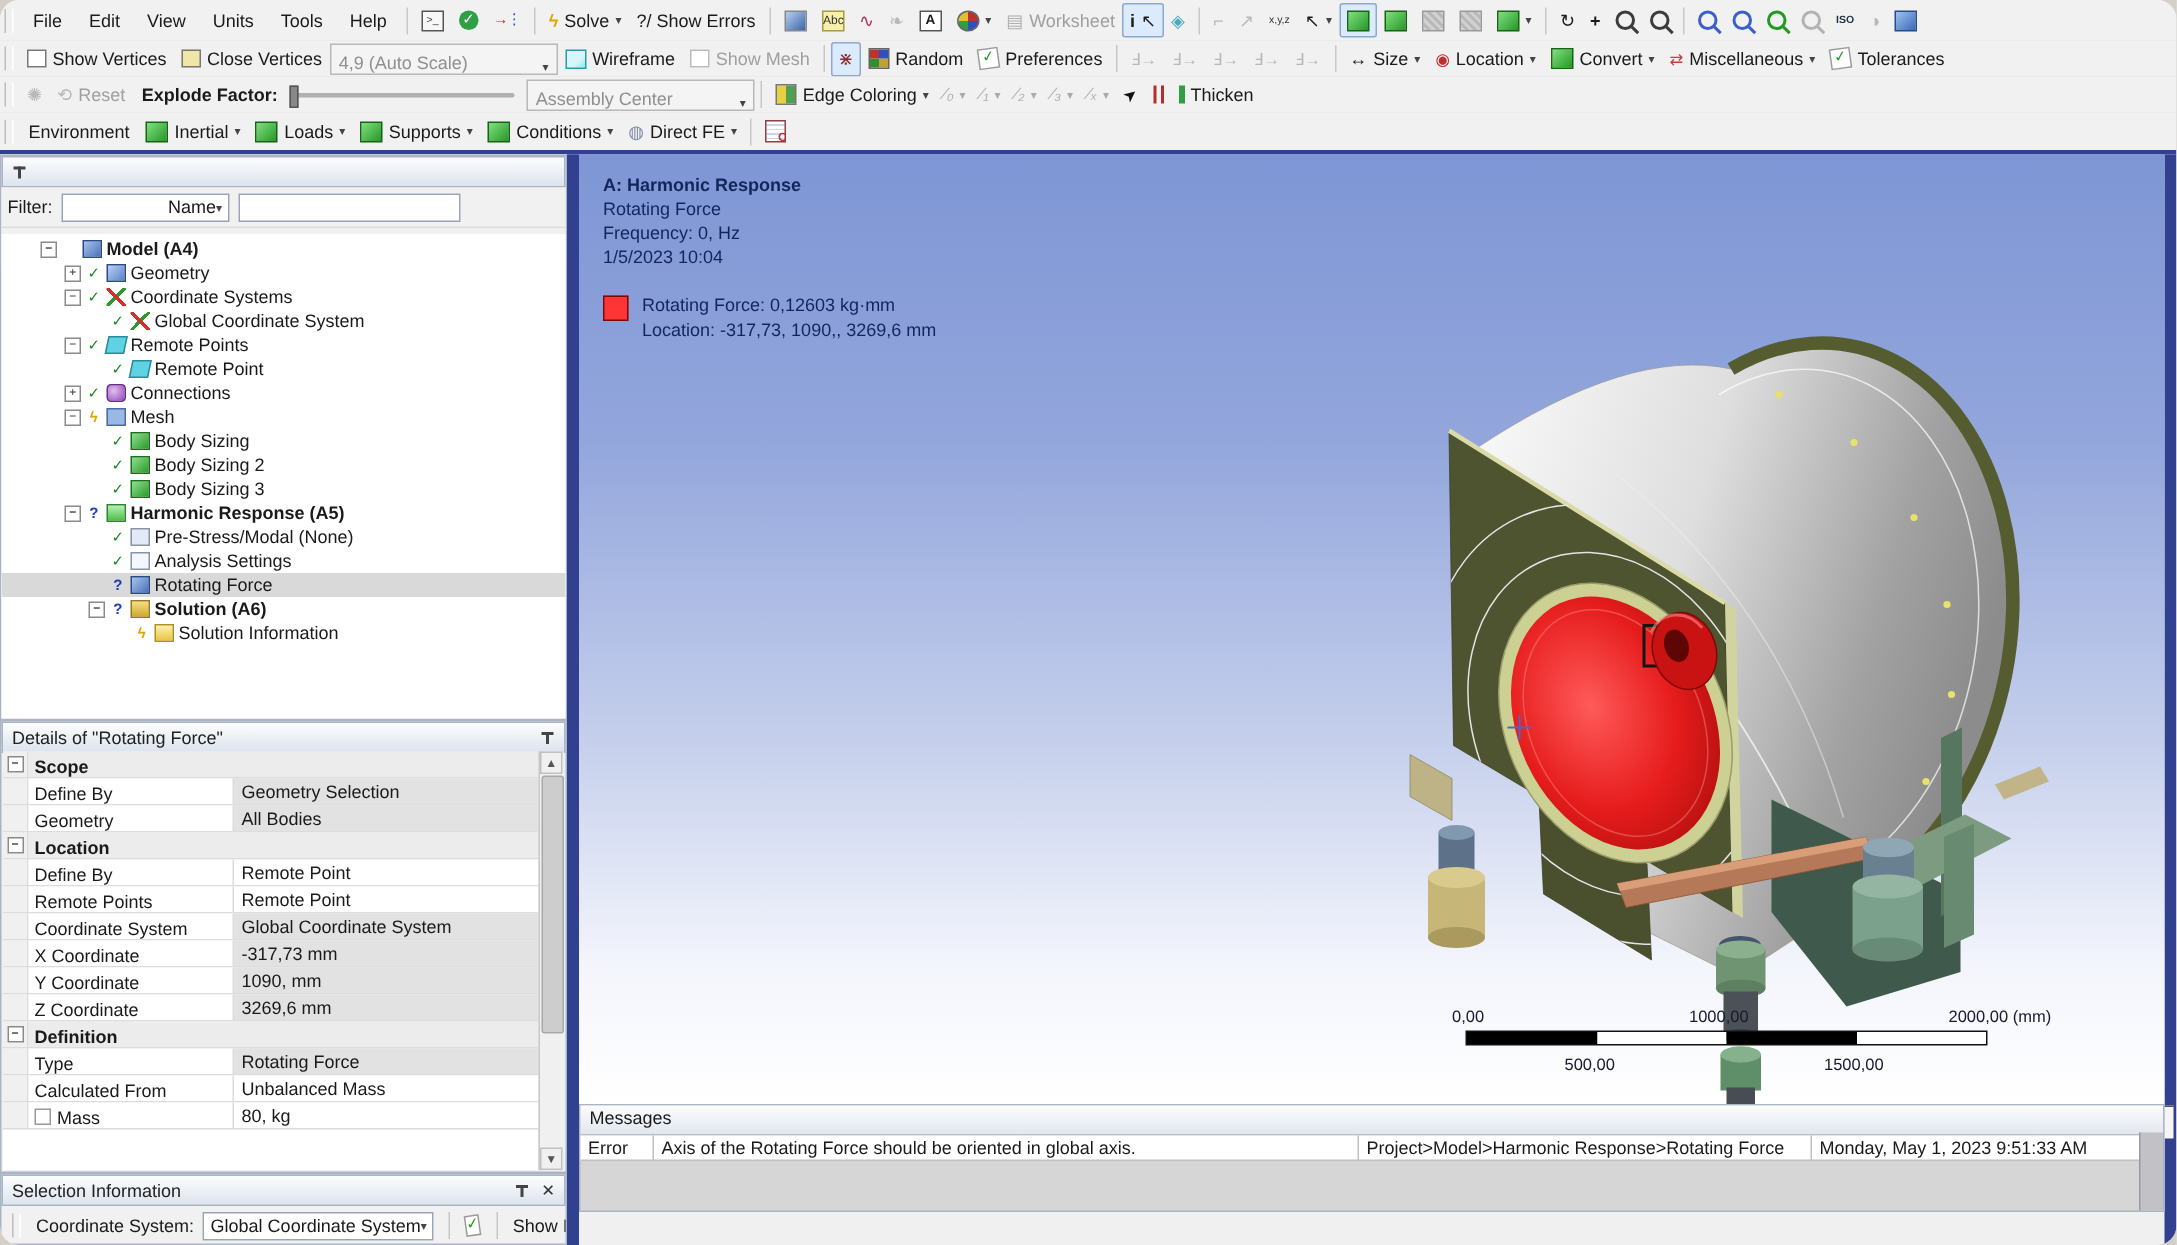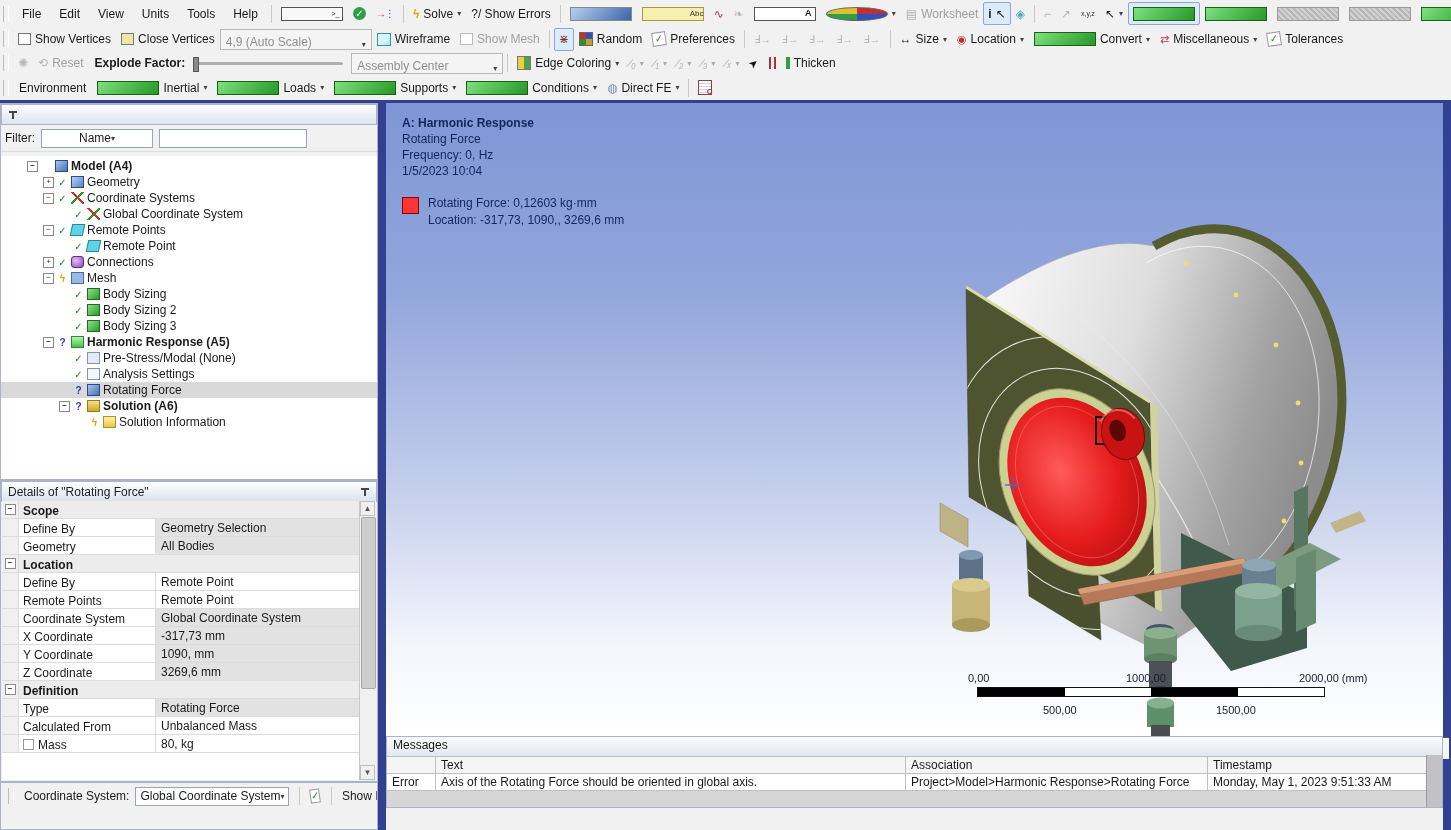--- a/index.html
+++ b/index.html
@@ -1,32 +1,32 @@
 <!DOCTYPE html>
 <html><head>
 <meta charset="utf-8">
 <style>
   html,body{margin:0;padding:0;background:#d4d0c8;}
-  .window{position:relative;width:1451px;height:830px;background:#f0f0f0;font-family:"Liberation Sans","DejaVu Sans",sans-serif;font-size:12px;color:#1a1a1a;overflow:hidden;}
+  .window{position:relative;width:1451px;height:830px;background:#f0f0f0;font-family:"Liberation Sans","DejaVu Sans",sans-serif;font-size:12px;color:#1a1a1a;overflow:hidden;border-radius:13px;}
   
   .tbrow{position:absolute;left:0;width:1451px;display:flex;align-items:center;background:#f1f1f1;border-bottom:1px solid #d9d9d9;white-space:nowrap;}
   .r1{top:0;height:27px;}
   .r2{top:27px;height:24px;}
   .r3{top:51px;height:24px;}
   .r4{top:75px;height:25px;}
   .grip{width:4px;height:16px;border-left:1px solid #bdbdbd;border-right:1px solid #ffffff;margin:0 4px 0 3px;flex:none;}
   .sep{width:1px;height:18px;background:#c8c8c8;margin:0 4px;flex:none;}
   .menuitem{padding:0 9px;line-height:26px;cursor:default;}
   .tbtn{display:inline-flex;align-items:center;gap:4px;padding:0 4px;height:21px;border:1px solid transparent;border-radius:2px;flex:none;cursor:default;}
   .tbtn.active{border-color:#8aa8d0;background:#dcebfb;}
   .tbtn.disabled{color:#9f9f9f;}
   .caret{font-size:8px;color:#444;}
   .disabled .caret{color:#aaa;}
   
-  .iq{display:inline-block;width:13px;height:12px;flex:none;padding-left:47px;}
+  .iq{display:inline-block;width:13px;height:12px;flex:none;}
   .cube{background:linear-gradient(135deg,#7fe07f,#279727);border:1px solid #156515;}
   .cube.gray{background:repeating-linear-gradient(45deg,#d0d0d0 0 2px,#b8b8b8 2px 4px);border-color:#999;}
   .cube.blue{background:linear-gradient(135deg,#9ec2f0,#3a6ab8);border-color:#2a4a88;}
   .mag{width:9px;height:9px;border:2px solid #3b3b3b;border-radius:50%;position:relative;flex:none;}
   .mag::after{content:"";position:absolute;width:6px;height:2px;background:inherit;background:#3b3b3b;right:-5px;bottom:-3px;transform:rotate(45deg);}
   .mag.blue{border-color:#3a5fc8;} .mag.blue::after{background:#3a5fc8;}
   .mag.green{border-color:#229a22;} .mag.green::after{background:#229a22;}
   .mag.gray{border-color:#b3b3b3;} .mag.gray::after{background:#b3b3b3;}
   .glyph{font-size:12px;line-height:12px;}
   .gchk{display:inline-block;width:13px;height:13px;border-radius:50%;background:#2f9e44;color:#fff;font-size:10px;line-height:13px;text-align:center;}
@@ -63,21 +63,21 @@
   
   .left{position:absolute;left:0;top:103px;width:378px;height:727px;background:#f0f0f0;}
   .ptitle{height:19px;background:linear-gradient(#fcfdfe,#dde4ee);border:1px solid #aab4c4;display:flex;align-items:center;padding:0 6px;color:#222;}
   .ptitle .tt{flex:1;}
   .pin{width:10px;height:10px;position:relative;flex:none;cursor:default;}
   .pin::before{content:"";position:absolute;left:4px;top:1px;width:2px;height:8px;background:#444;}
   .pin::after{content:"";position:absolute;left:1px;top:1px;width:8px;height:2px;background:#444;}
   .closex{margin-left:8px;color:#333;font-size:11px;cursor:default;}
   .outline-panel{position:absolute;left:0;top:0;width:378px;height:377px;border:1px solid #aab4c4;box-sizing:border-box;background:#fff;}
   .filterrow{height:26px;background:#f1f1f1;border-bottom:1px solid #ddd;display:flex;align-items:center;padding:0 4px;gap:6px;}
-  .select{height:19px;border:1px solid #9aa4b4;background:#fff;display:inline-flex;align-items:center;justify-content:center;padding:0 4px;box-sizing:border-box;}
+  .select{height:19px;border:1px solid #9aa4b4;background:#fff;display:inline-flex;align-items:center;justify-content:flex-end;padding:0 4px;box-sizing:border-box;}
   .filterinput{height:19px;width:148px;border:1px solid #9aa4b4;background:#fff;box-sizing:border-box;}
   .iconrow{height:24px;background:#f1f1f1;border-bottom:1px solid #ddd;display:flex;align-items:center;gap:3px;padding:0 4px;}
   .mini{width:20px;height:19px;display:inline-flex;align-items:center;justify-content:center;border:1px solid transparent;}
   .tree{position:absolute;left:0;top:52px;bottom:0;width:100%;overflow:hidden;background:#fff;padding-top:2px;}
   .trow{height:16px;display:flex;align-items:center;gap:3px;cursor:default;}
   .trow.sel{background:#d9d9d9;}
   .trow .exp{width:9px;height:9px;border:1px solid #8a8a8a;background:#fff;font-size:8px;line-height:7px;text-align:center;flex:none;color:#333;}
   .trow .exp:empty{border-color:transparent;background:transparent;}
   .trow .st{width:11px;text-align:center;font-size:10px;flex:none;font-weight:bold;}
   .st-check{color:#18871b;} .st-q{color:#1f3bb3;} .st-zap{color:#d6a500;}
@@ -672,20 +672,25 @@
           </div>
       </div>
       <div class="vscroll">
         <span class="varr" style="top:0">▲</span>
         <span class="vthumb" style="top:16px;height:170px"></span>
         <span class="varr" style="bottom:0">▼</span>
       </div>
     </div>
 
     <div class="selinfo-panel">
+      <div class="ptitle">
+        <span class="tt">Selection Information</span>
+        <span class="pin"></span>
+        <span class="closex">✕</span>
+      </div>
       <div class="selbar">
         <span class="grip"></span>
         <span>Coordinate System:</span>
         <span class="select" style="width:168px">
             <span>Global Coordinate System</span>
             <span class="caret">▾</span>
           </span>
         <span class="sep"></span>
         <span class="chkico">✓</span>
         <span class="sep"></span>
@@ -836,26 +841,20 @@
     <span class="tab">Print Preview</span>
     <span class="slant"></span>
     <span class="slant l"></span>
     <span class="tab">Report Preview</span>
     <span class="slant"></span>
   </div>
 
   <div class="messages">
     <div class="mtitle">Messages</div>
     <div class="mtable">
-      <div class="mhead">
-        <span class="mc c0"></span>
-        <span class="mc c1">Text</span>
-        <span class="mc c2">Association</span>
-        <span class="mc c3">Timestamp</span>
-      </div>
       <div class="mrow">
         <span class="mc c0">Error</span>
         <span class="mc c1">Axis of the Rotating Force should be oriented in global axis.</span>
         <span class="mc c2">Project&gt;Model&gt;Harmonic Response&gt;Rotating Force</span>
         <span class="mc c3">Monday, May 1, 2023 9:51:33 AM</span>
       </div>
     </div>
     <div class="mscroll"></div>
   </div>
 

